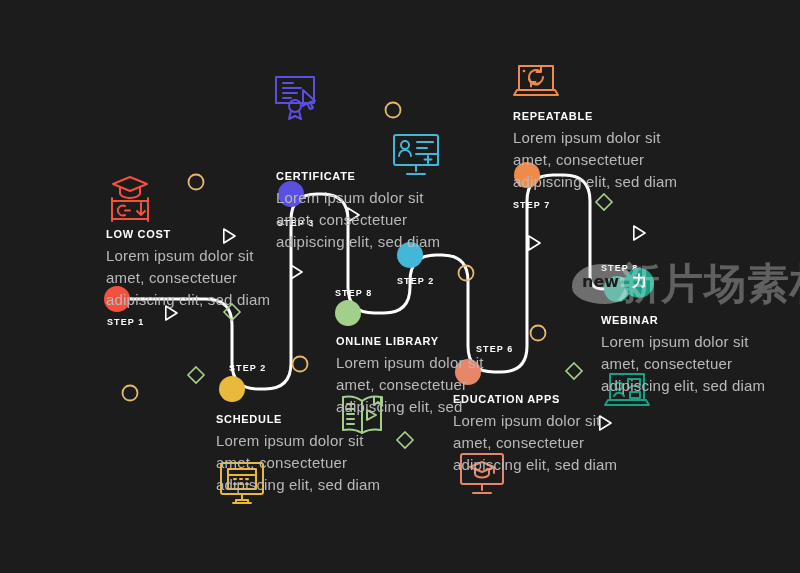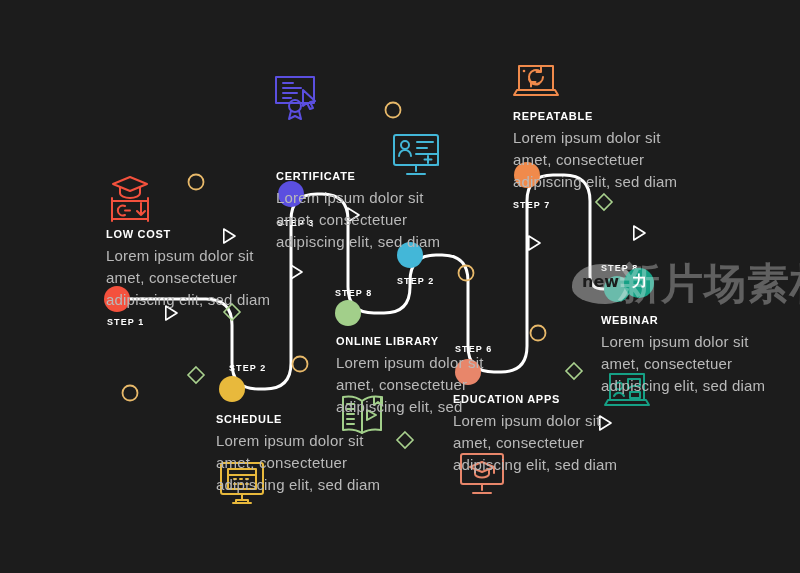--- a/index.html
+++ b/index.html
@@ -192,21 +192,21 @@
         <path fill="none" stroke="#16a085" stroke-width="2" stroke-linecap="round" stroke-linejoin="round" d="M29 29 h10 v6 h-10 z"></path>
       </svg></div>
     </div>
 
   <div class="layer" id="labels-layer">
       <div class="step-label" style="left: 107px; top: 317px;">STEP 1</div>
       <div class="step-label" style="left: 216px; top: 363px; padding-left: 13px;">STEP 2</div>
       <div class="step-label" style="left: 277px; top: 218px;">STEP 3</div>
       <div class="step-label" style="left: 335px; top: 288px;">STEP 8</div>
       <div class="step-label" style="left: 397px; top: 276px;">STEP 2</div>
-      <div class="step-label" style="left: 455px; top: 344px;">STEP 6</div>
+      <div class="step-label" style="left: 476px; top: 344px;">STEP 6</div>
       <div class="step-label" style="left: 513px; top: 200px;">STEP 7</div>
       <div class="step-label" style="left: 601px; top: 263px;">STEP 8</div>
     </div>
 
   <div class="layer" id="blocks-layer">
       <div class="block" style="left: 106px; top: 228px;">
         <div class="title">LOW COST</div>
         <div class="desc">Lorem ipsum dolor sit
 amet, consectetuer
 adipiscing elit, sed diam</div>

